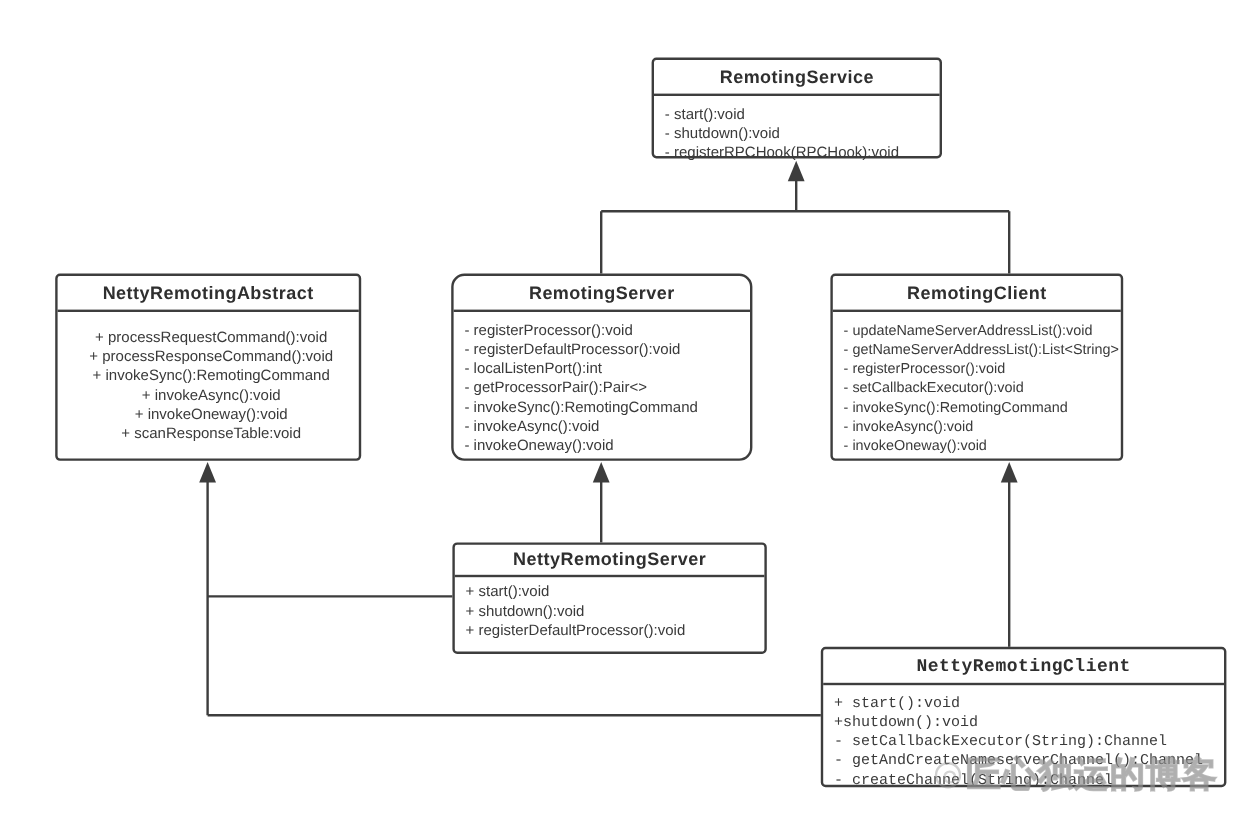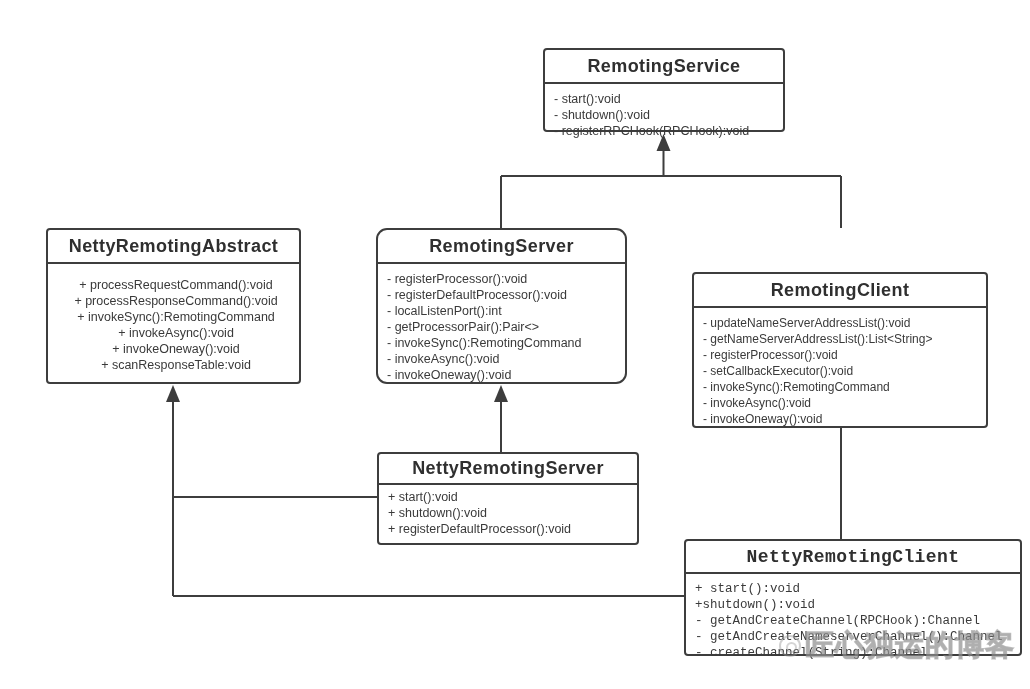--- a/index.html
+++ b/index.html
@@ -18,21 +18,21 @@
   }
   .uml-class {
     position: absolute;
     background: #ffffff;
     border: 2px solid #3d3d3d;
     border-radius: 4px;
     box-sizing: border-box;
   }
   .uml-title {
     font-weight: bold;
-    font-size: 18px;
+    font-size: 15px;
     letter-spacing: 0.4px;
     text-align: center;
     color: #2f2f2f;
     padding: 6px 4px 5px 4px;
     border-bottom: 2px solid #3d3d3d;
     white-space: nowrap;
   }
   .uml-members {
     padding: 7px 4px 4px 9px;
   }
@@ -130,21 +130,21 @@
       <div class="uml-member">- registerProcessor():void</div>
       <div class="uml-member">- registerDefaultProcessor():void</div>
       <div class="uml-member">- localListenPort():int</div>
       <div class="uml-member">- getProcessorPair():Pair&lt;&gt;</div>
       <div class="uml-member">- invokeSync():RemotingCommand</div>
       <div class="uml-member">- invokeAsync():void</div>
       <div class="uml-member">- invokeOneway():void</div>
     </div>
   </div>
 
-  <div class="uml-class tight-members" style="left:692px; top:228px; width:296px; height:156px;margin-top:44px;">
+  <div class="uml-class tight-members" style="left:692px; top:228px; width:244px; height:156px;">
     <div class="uml-title">RemotingClient</div>
     <div class="uml-members">
       <div class="uml-member">- updateNameServerAddressList():void</div>
       <div class="uml-member">- getNameServerAddressList():List&lt;String&gt;</div>
       <div class="uml-member">- registerProcessor():void</div>
       <div class="uml-member">- setCallbackExecutor():void</div>
       <div class="uml-member">- invokeSync():RemotingCommand</div>
       <div class="uml-member">- invokeAsync():void</div>
       <div class="uml-member">- invokeOneway():void</div>
     </div>
@@ -157,21 +157,21 @@
       <div class="uml-member">+ shutdown():void</div>
       <div class="uml-member">+ registerDefaultProcessor():void</div>
     </div>
   </div>
 
   <div class="uml-class" style="left:684px; top:539px; width:338px; height:117px;font-family:Liberation Mono, monospace;">
     <div class="uml-title">NettyRemotingClient</div>
     <div class="uml-members">
       <div class="uml-member">+ start():void</div>
       <div class="uml-member">+shutdown():void</div>
-      <div class="uml-member">- getAndCreateChannel(RPCHook):Channel</div>
+      <div class="uml-member">- setCallbackExecutor(String):Channel</div>
       <div class="uml-member">- getAndCreateNameserverChannel():Channel</div>
       <div class="uml-member">- createChannel(String):Channel</div>
     </div>
   </div>
 
   <div id="watermark">
     <span id="watermark-logo"></span>
     <span id="watermark-text">匠心独运的博客</span>
   </div>
 

